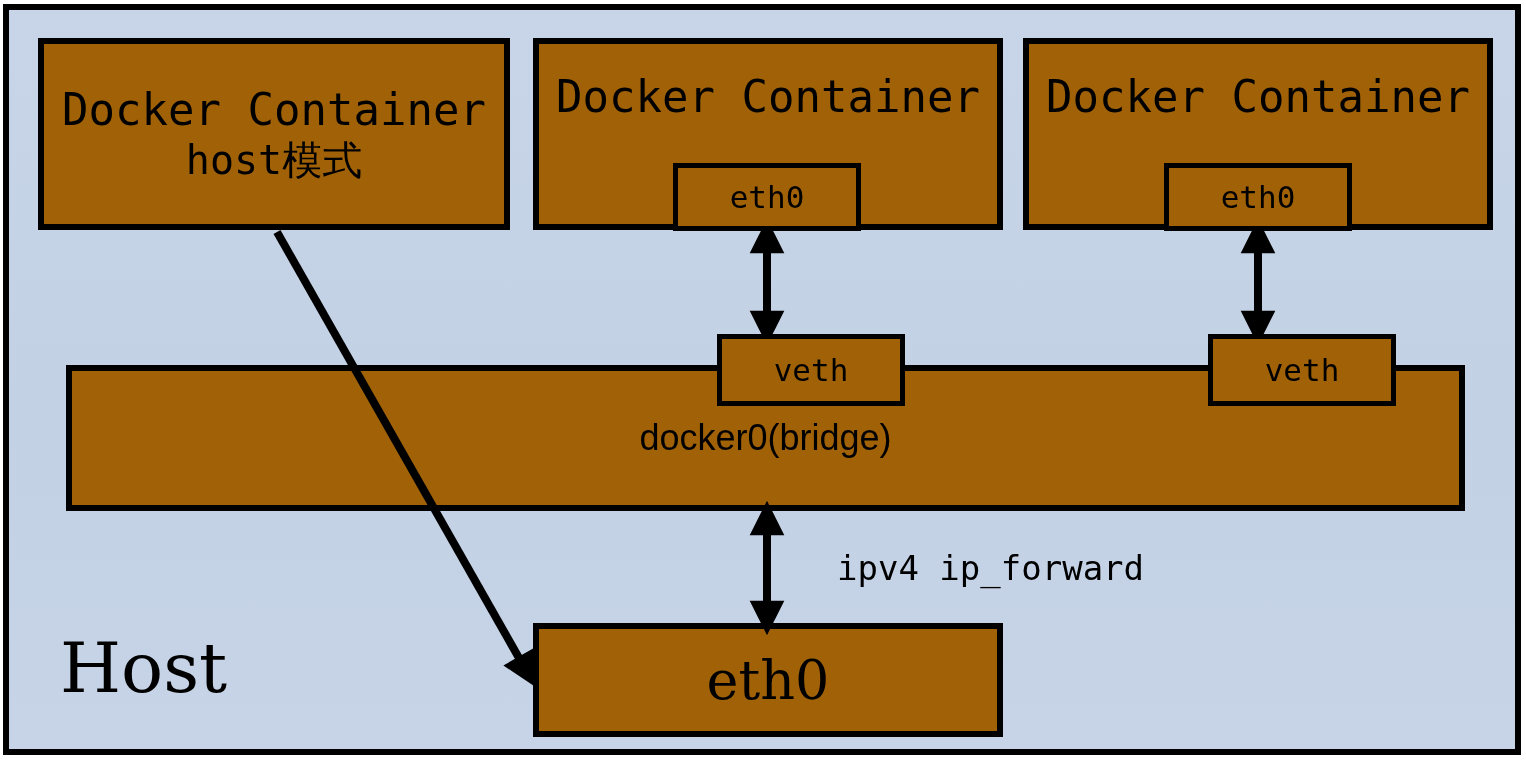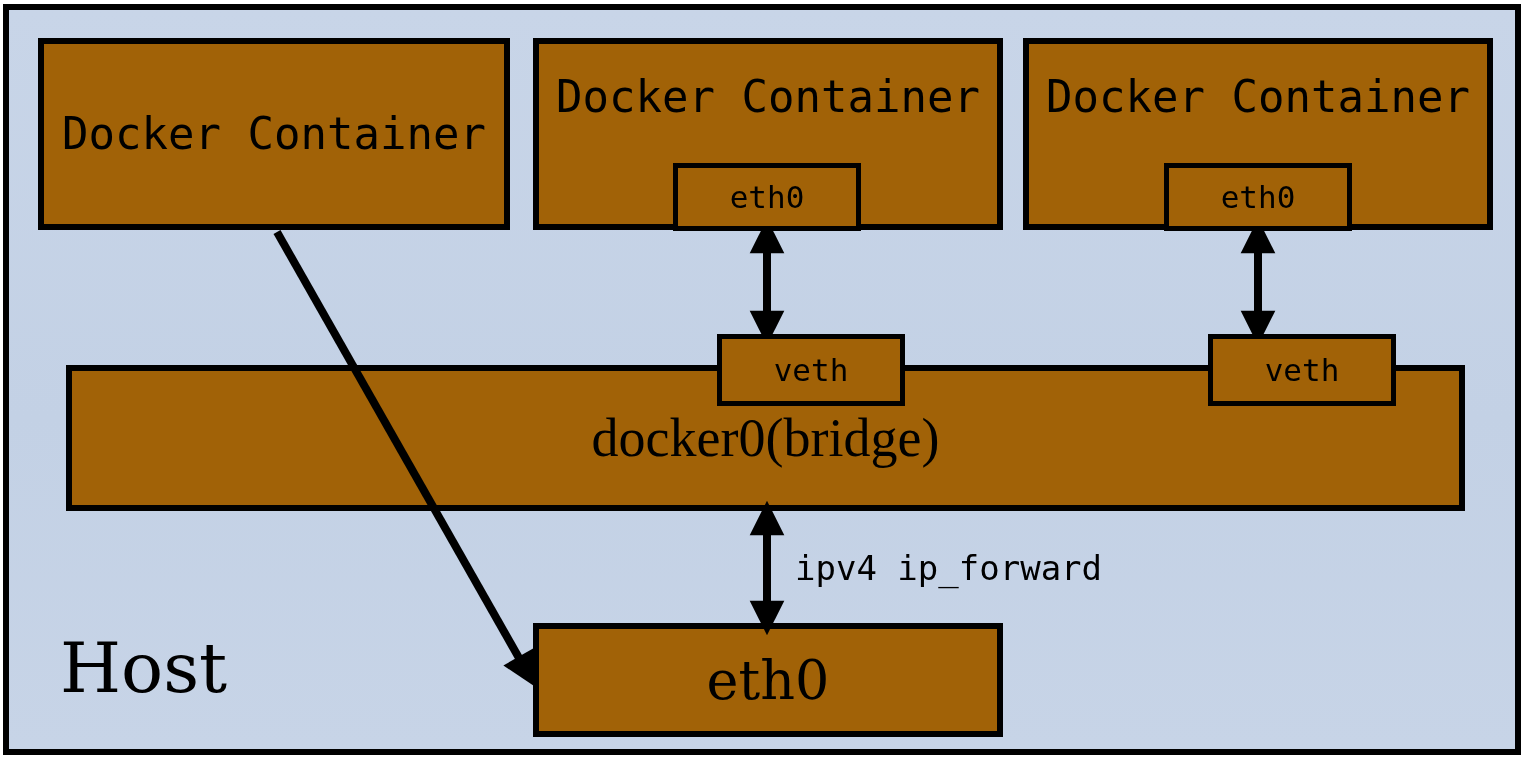--- a/index.html
+++ b/index.html
@@ -55,22 +55,22 @@
   }
 
   .eth-inner {
     font-size: 31px;
   }
   .veth-box {
     font-size: 31px;
     margin-left: 44px;
   }
   .bridge-box {
-    font-size: 54px;
-    font-family: Liberation Serif, serif;
+    font-size: 36px;
+    font-family: Liberation Sans, sans-serif;
   }
   .host-eth-box {
     font-size: 54px;
     font-family: "DejaVu Serif", "Liberation Serif", serif;
   }
 
   .plain-label {
     position: absolute;
     color: #000000;
     white-space: nowrap;
@@ -112,20 +112,21 @@
 
     <line x1="1340" y1="371" x2="1465" y2="371" stroke="#000000" stroke-width="7"></line>
   </svg>
 
   <div class="node bridge-box layer-boxes" style="left:66px; top:365px; width:1399px; height:146px;">
     <span>docker0(bridge)</span>
   </div>
 
   <div class="node container-box layer-boxes" style="left:38px; top:38px; width:472px; height:192px;">
     <span class="container-title">Docker Container</span>
+    <span class="container-sub">host模式</span>
   </div>
 
   <div class="node container-box layer-boxes" style="left:533px; top:38px; width:470px; height:192px; justify-content:flex-start; padding-top:26px;">
     <span class="container-title">Docker Container</span>
   </div>
 
   <div class="node container-box layer-boxes" style="left:1023px; top:38px; width:470px; height:192px; justify-content:flex-start; padding-top:26px;">
     <span class="container-title">Docker Container</span>
   </div>
 
@@ -166,17 +167,17 @@
 
     <g>
       <line x1="767" y1="518" x2="767" y2="618" stroke="#000000" stroke-width="8" marker-start="url(#arrowEndSolid)" marker-end="url(#arrowEndSolid)"></line>
     </g>
 
     <g>
       <line x1="277" y1="232" x2="527" y2="672" stroke="#000000" stroke-width="8" marker-end="url(#arrowEndSolid)"></line>
     </g>
   </svg>
 
-  <div class="plain-label forward-label layer-top" style="left:795px; top:548px;">ipv4 ip_forward</div>
+  <div class="plain-label forward-label layer-top" style="left:837px; top:548px;">ipv4 ip_forward</div>
 
   <div class="plain-label host-label layer-top" style="left:60px; top:627px;">Host</div>
 
 </div>
 
 </body></html>

